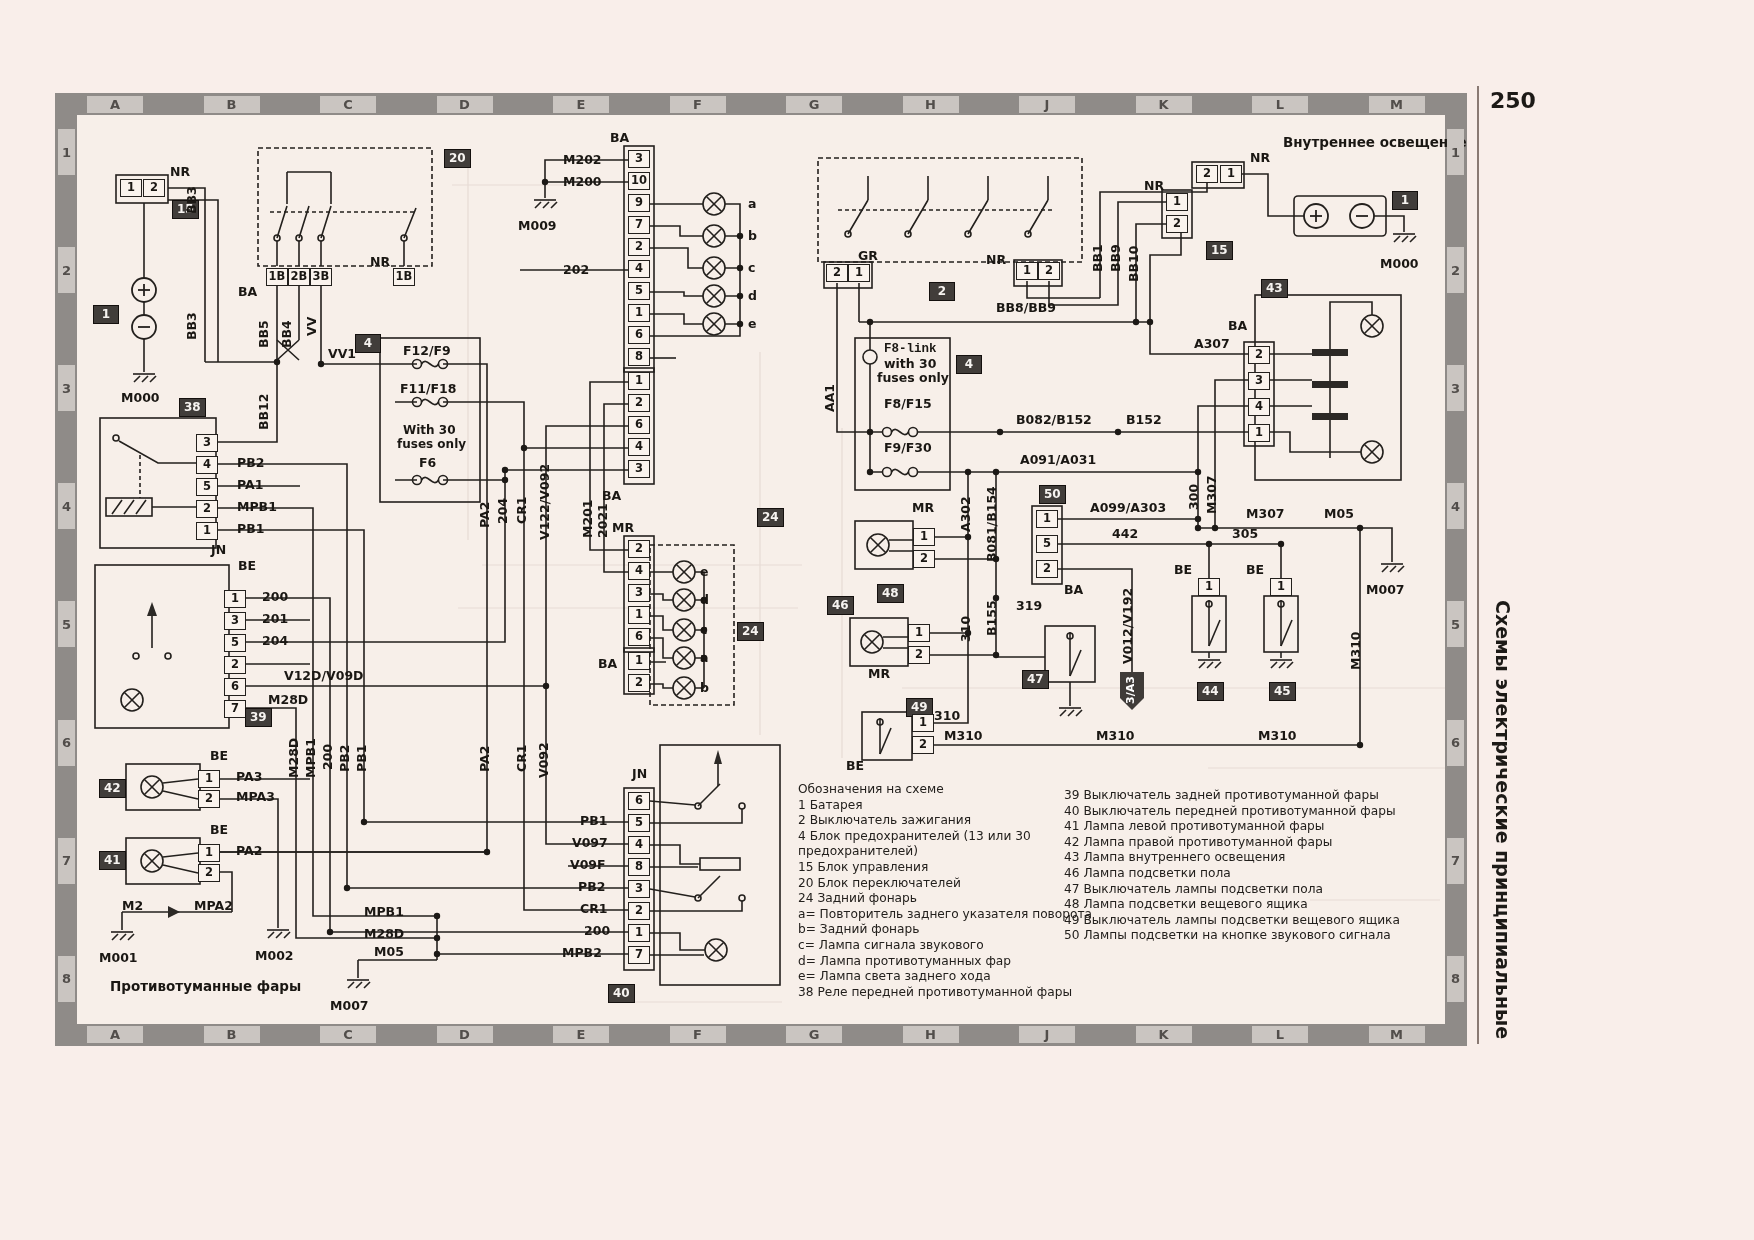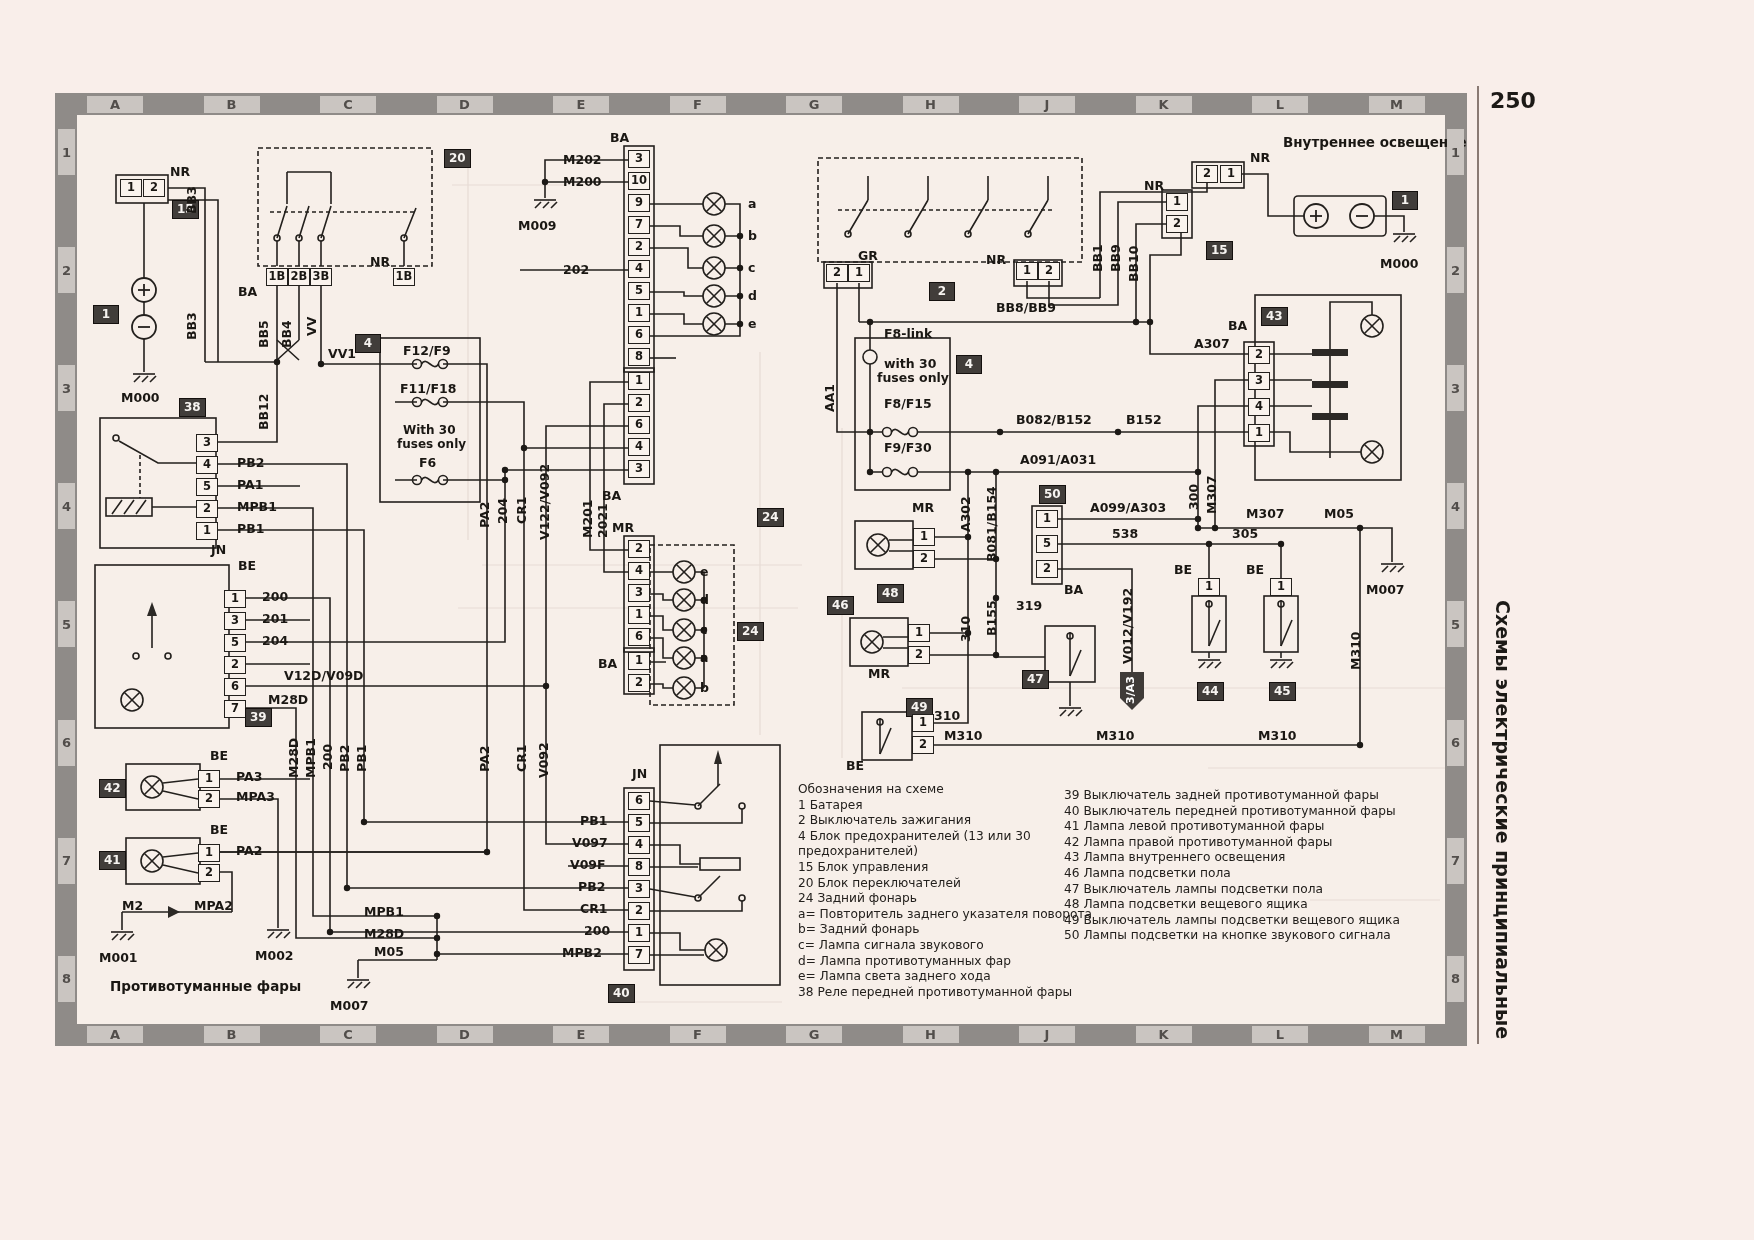--- a/index.html
+++ b/index.html
@@ -501,48 +501,48 @@
       <div class="lbl lab" style="left: 996px; top: 300px;">BB8/BB9</div>
       <div class="lbl pin" style="left: 1196px; top: 165px;">2</div>
       <div class="lbl pin" style="left: 1220px; top: 165px;">1</div>
       <div class="lbl lab" style="left: 1250px; top: 150px;">NR</div>
       <div class="lbl lab" style="left: 1144px; top: 178px;">NR</div>
       <div class="lbl pin" style="left: 1166px; top: 193px;">1</div>
       <div class="lbl pin" style="left: 1166px; top: 215px;">2</div>
       <div class="lbl ref" style="left: 1206px; top: 241px;">15</div>
       <div class="lbl ref" style="left: 1392px; top: 191px;">1</div>
       <div class="lbl lab" style="left: 1380px; top: 256px;">M000</div>
-      <div class="lbl ref" style="left: 1261px; top: 279px; margin-top: 28px;">43</div>
+      <div class="lbl ref" style="left: 1261px; top: 279px;">43</div>
       <div class="lbl lab" style="left: 1228px; top: 318px;">BA</div>
       <div class="lbl lab" style="left: 1194px; top: 336px;">A307</div>
       <div class="lbl pin" style="left: 1248px; top: 346px;">2</div>
       <div class="lbl pin" style="left: 1248px; top: 372px;">3</div>
       <div class="lbl pin" style="left: 1248px; top: 398px;">4</div>
       <div class="lbl pin" style="left: 1248px; top: 424px;">1</div>
-      <div class="lbl lab" style="left: 884px; top: 326px;">F8-link</div>
+      <div class="lbl lab" style="left: 884px; top: 342px; font-family: Liberation Mono, monospace;">F8-link</div>
       <div class="lbl lab" style="left: 884px; top: 356px;">with 30</div>
       <div class="lbl lab" style="left: 877px; top: 370px;">fuses only</div>
       <div class="lbl lab" style="left: 884px; top: 396px;">F8/F15</div>
       <div class="lbl lab" style="left: 884px; top: 440px;">F9/F30</div>
       <div class="lbl ref" style="left: 956px; top: 355px;">4</div>
       <div class="lbl v" style="left: 822px; top: 412px;">AA1</div>
       <div class="lbl lab" style="left: 1016px; top: 412px;">B082/B152</div>
       <div class="lbl lab" style="left: 1126px; top: 412px;">B152</div>
       <div class="lbl lab" style="left: 1020px; top: 452px;">A091/A031</div>
       <div class="lbl v" style="left: 958px; top: 532px;">A302</div>
       <div class="lbl v" style="left: 984px; top: 562px;">B081/B154</div>
       <div class="lbl v" style="left: 958px; top: 642px;">310</div>
       <div class="lbl v" style="left: 984px; top: 636px;">B155</div>
       <div class="lbl ref" style="left: 1039px; top: 485px;">50</div>
       <div class="lbl pin" style="left: 1036px; top: 510px;">1</div>
       <div class="lbl pin" style="left: 1036px; top: 535px;">5</div>
       <div class="lbl pin" style="left: 1036px; top: 560px;">2</div>
       <div class="lbl lab" style="left: 1064px; top: 582px;">BA</div>
       <div class="lbl lab" style="left: 1090px; top: 500px;">A099/A303</div>
-      <div class="lbl lab" style="left: 1112px; top: 526px;">538</div>
+      <div class="lbl lab" style="left: 1112px; top: 526px;">442</div>
       <div class="lbl lab" style="left: 1232px; top: 526px;">305</div>
       <div class="lbl lab" style="left: 1246px; top: 506px;">M307</div>
       <div class="lbl lab" style="left: 1324px; top: 506px;">M05</div>
       <div class="lbl lab" style="left: 1366px; top: 582px;">M007</div>
       <div class="lbl v" style="left: 1204px; top: 514px;">M307</div>
       <div class="lbl v" style="left: 1186px; top: 510px;">300</div>
       <div class="lbl lab" style="left: 912px; top: 500px;">MR</div>
       <div class="lbl pin" style="left: 913px; top: 528px;">1</div>
       <div class="lbl pin" style="left: 913px; top: 550px;">2</div>
       <div class="lbl ref" style="left: 877px; top: 584px;">48</div>

